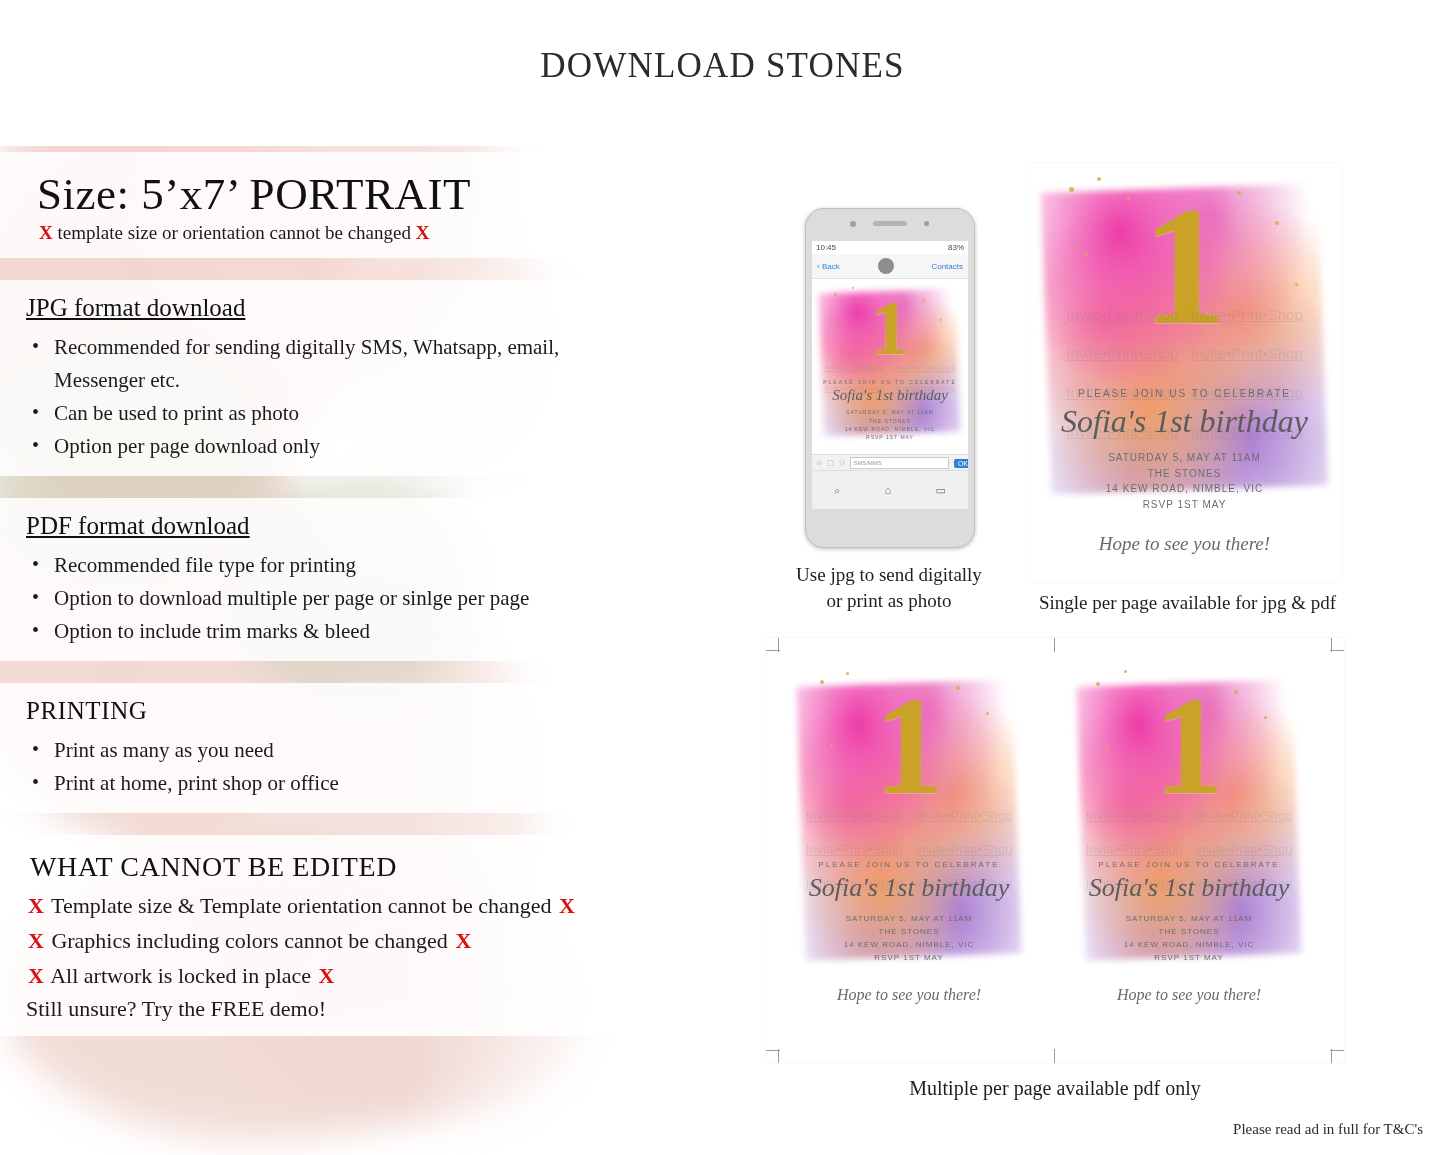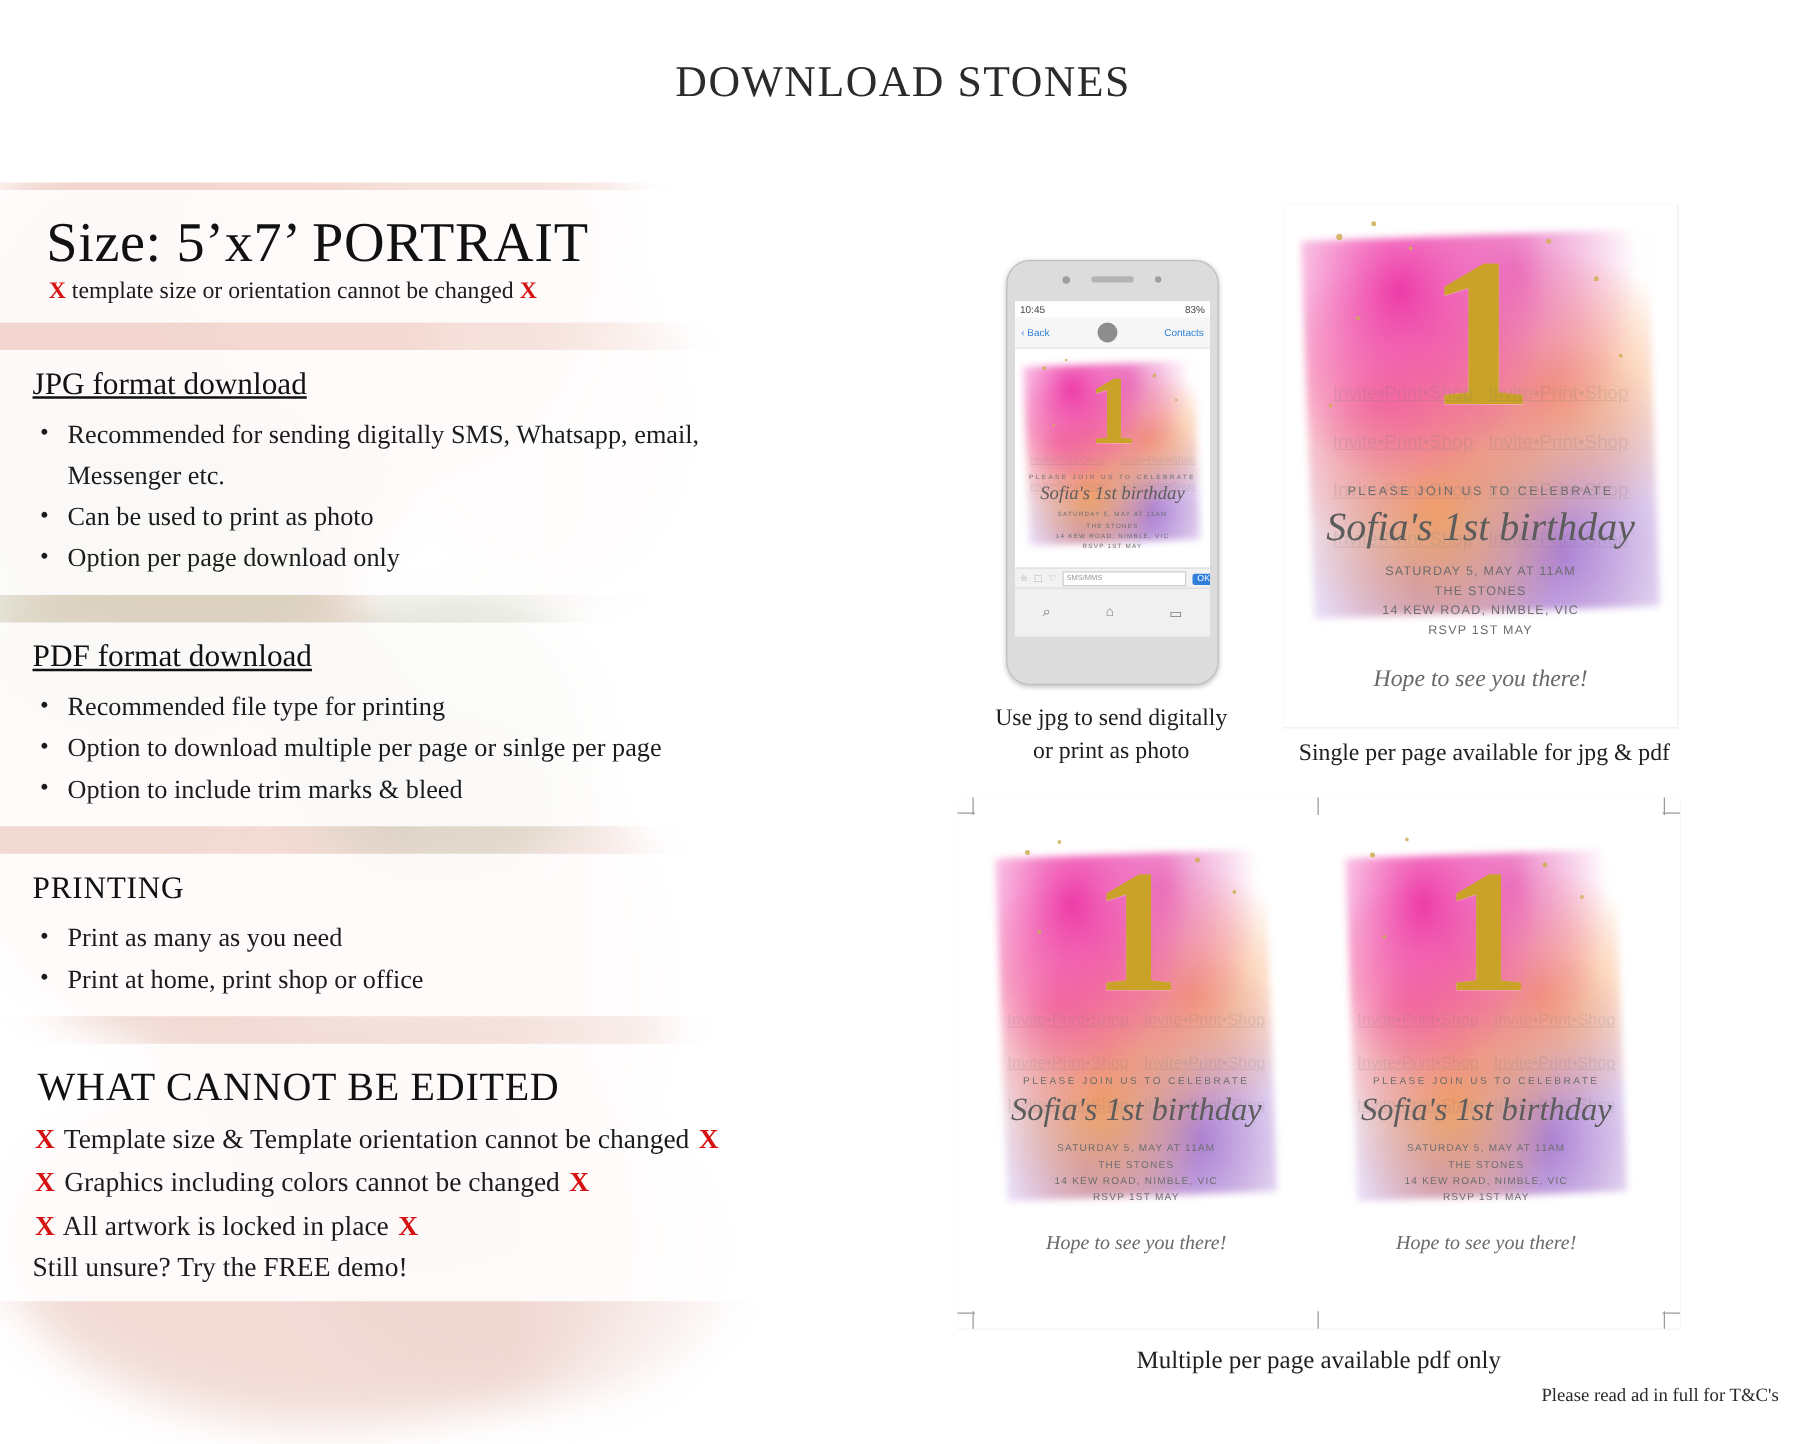--- a/index.html
+++ b/index.html
@@ -63,21 +63,21 @@
   h3.sec.nound{text-decoration:none;letter-spacing:.6px;}
   ul.bul{margin:0;padding:0 0 0 54px;list-style:none;}
   ul.bul li{
     font-size:21px;color:#1b1b1b;line-height:30px;position:relative;margin-bottom:3px;
   }
   ul.bul li::before{
     content:"\2022";position:absolute;left:-22px;top:-1px;font-size:20px;color:#1b1b1b;
   }
   ul.bul li.cont::before{content:"";}
 
-  .cannot-title{font-size:32px;color:#111;margin:6px 0 8px 30px;letter-spacing:.6px;}
+  .cannot-title{font-size:28px;color:#111;margin:6px 0 8px 30px;letter-spacing:.6px;}
   .cannot-line{font-size:22px;color:#1b1b1b;margin:0 0 5px 26px;line-height:30px;}
   .cannot-line .x{margin:0 2px;}
   .unsure{font-size:22px;color:#1b1b1b;margin:4px 0 2px 26px;}
 
   
   .phone{
     position:absolute;left:805px;top:208px;width:168px;height:338px;
     background:#dcdcdc;border-radius:19px;
     box-shadow:0 1px 4px rgba(0,0,0,.25);
     border:1px solid #bfbfbf;z-index:4;
@@ -174,21 +174,21 @@
 
   
   .cap{
     position:absolute;text-align:center;font-family:"Liberation Serif",serif;
     color:#1e1e1e;font-size:19px;line-height:26px;z-index:4;
   }
   .cap-phone{left:760px;top:562px;width:258px;}
   .cap-single{left:1000px;top:590px;width:375px;}
   .cap-multi{left:766px;top:1075px;width:578px;font-size:20px;}
   .tc{
-    position:absolute;right:22px;bottom:29px;font-size:15px;color:#2a2a2a;z-index:4;
+    position:absolute;right:22px;bottom:17px;font-size:15px;color:#2a2a2a;z-index:4;
     font-family:"Liberation Serif",serif;
   }
 </style>
 </head>
 <body>
 
 <div class="bg-floral">
   <div class="petal p1"></div>
   <div class="petal p2"></div>
   <div class="petal p3"></div>

